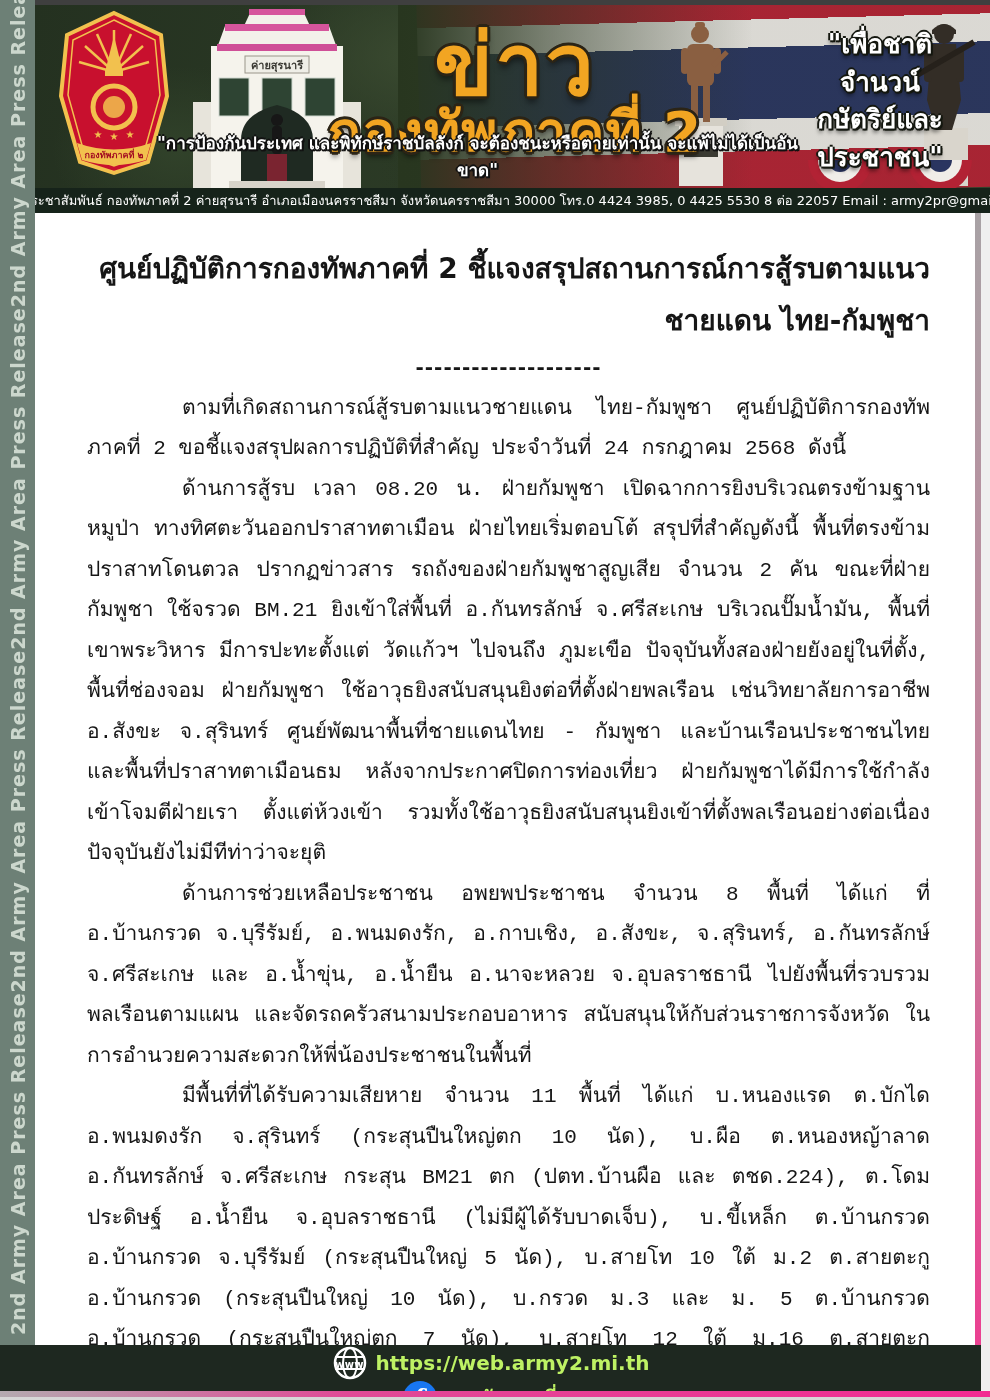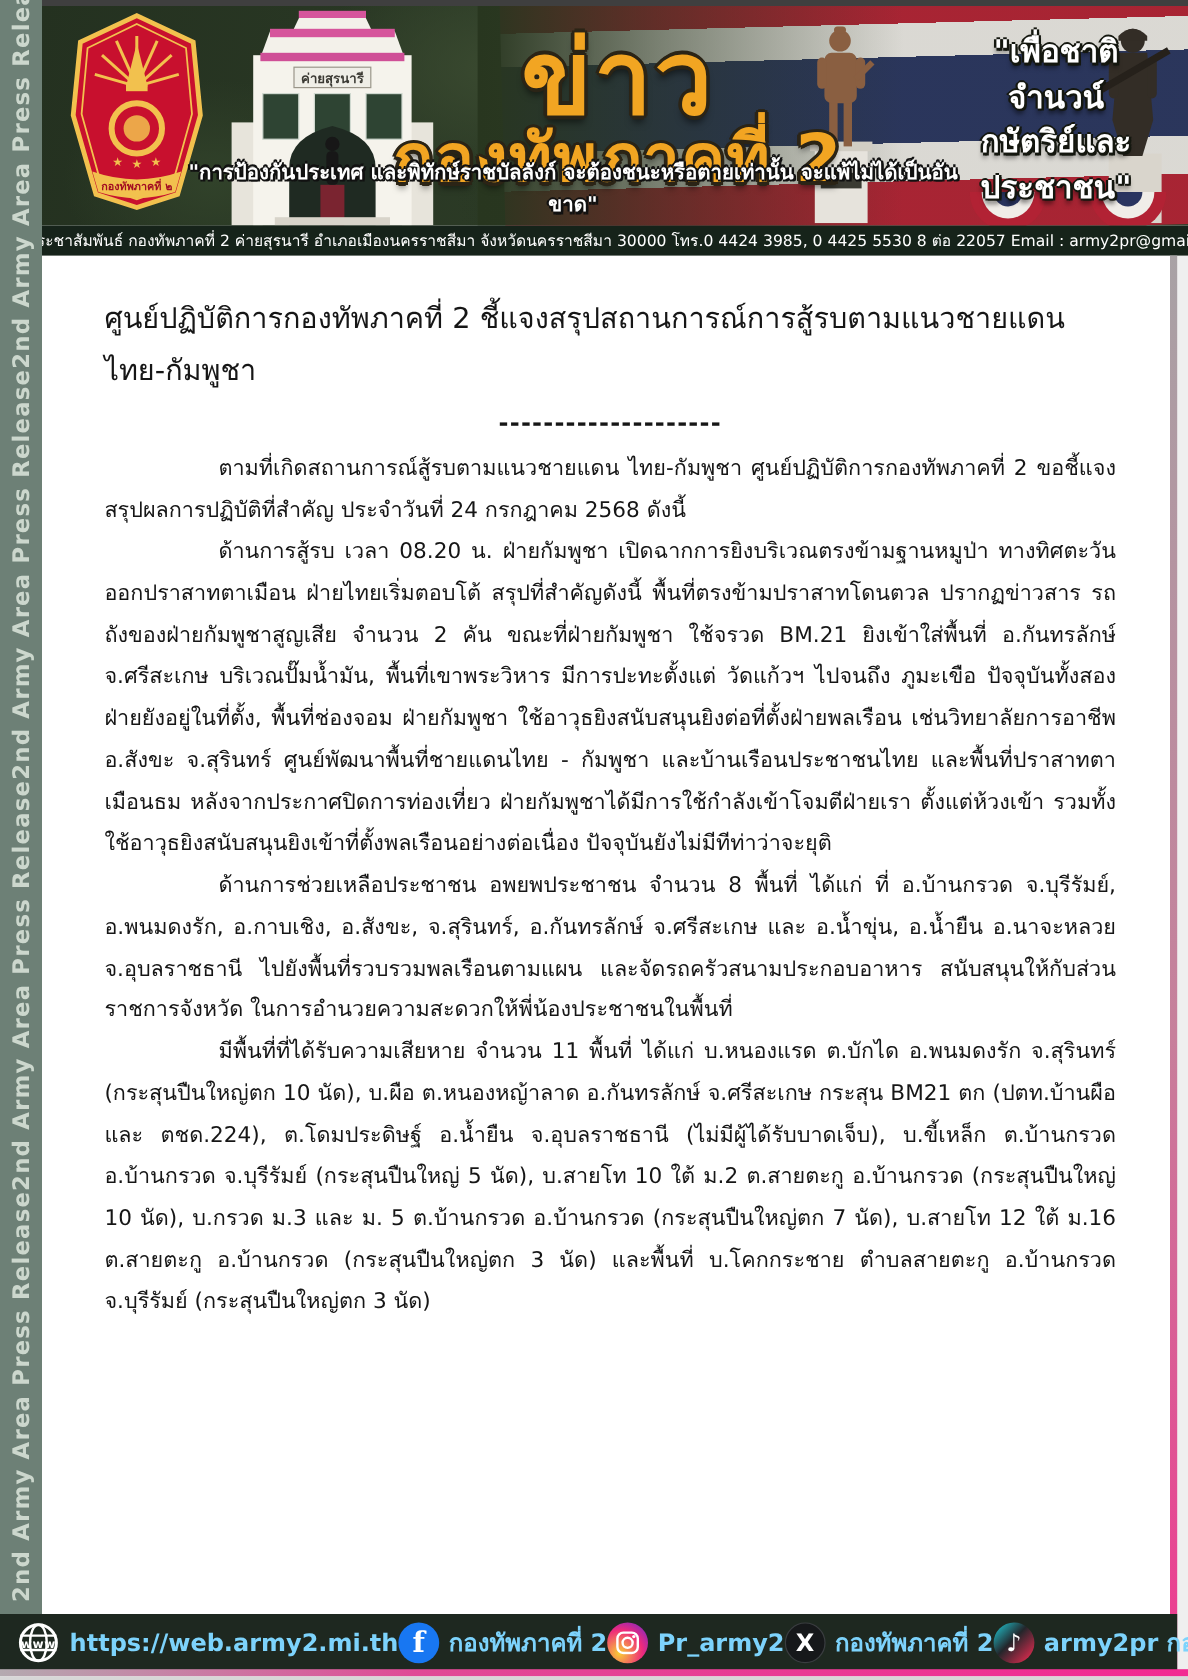--- a/index.html
+++ b/index.html
@@ -79,39 +79,39 @@
   .infobar {
     position:absolute; left:35px; top:188px; right:0; height:25px; z-index:5;
     background:#16231a; color:#ffffff; font-size:13px;
     display:flex; align-items:center; justify-content:center; white-space:nowrap;
   }
   
   .doc {
     position:absolute; left:35px; top:213px; right:15px; bottom:55px;
     background:#fff; padding:30px 45px 0 52px; color:#161616;
   }
-  .doc-title { text-align:left; font-weight:normal; font-size:24px; line-height:1.85; }
+  .doc-title { text-align:right; font-weight:bold; font-size:28px; line-height:1.85; }
   .doc-divider { text-align:center; font-weight:bold; font-size:20px; letter-spacing:1px; margin:8px 0 10px; }
   .doc p {
-    font-size:18px; line-height:1.93; text-indent:95px; text-align:justify;
+    font-size:21px; line-height:1.93; text-indent:95px; text-align:justify;font-family:Liberation Mono, monospace;
   }
   
   .right-strip { position:absolute; right:0; top:213px; width:15px; bottom:0; background:#efefef; z-index:3; }
   .right-border {
     position:absolute; right:9px; top:213px; bottom:8px; width:6px; z-index:7;
     background:linear-gradient(180deg, #a8a2a5 0%, #c77f9b 55%, #ee3a90 100%);
   }
   
   .footer {
     position:absolute; left:0; right:9px; top:1345px; height:47px; z-index:8;
     background:#1e2820; display:flex; align-items:center;
-    justify-content:space-between; padding:0 14px; white-space:nowrap;
+    justify-content:space-between; padding:0 14px; white-space:nowrap;flex-direction:column;
   }
   .f-item { display:flex; align-items:center; gap:8px; }
-  .f-label { color:#7dd3fc; font-weight:bold; font-size:20px; }
+  .f-label { color:#bef264; font-weight:bold; font-size:20px; }
   .icon-circle {
     width:34px; height:34px; border-radius:50%;
     display:flex; align-items:center; justify-content:center; flex:0 0 auto;
     position:relative; overflow:hidden;
   }
   .ic-fb { background:#1877f2; color:#fff; font-weight:bold; font-size:24px; font-family:"DejaVu Serif",serif; }
   .ic-ig { background:radial-gradient(circle at 30% 75%, #f9ce34 0%, #ee2a7b 55%, #6228d7 100%); }
   .ic-x  { background:#16181a; color:#fff; font-weight:bold; font-size:20px; border:1px solid #3a3d40; }
   .ic-tt { background:linear-gradient(135deg,#1fd3df 0%, #23262b 45%, #fe2c55 100%); color:#fff; font-size:20px; font-weight:bold; }
   .globe-wrap { position:relative; width:36px; height:36px; flex:0 0 auto; }

